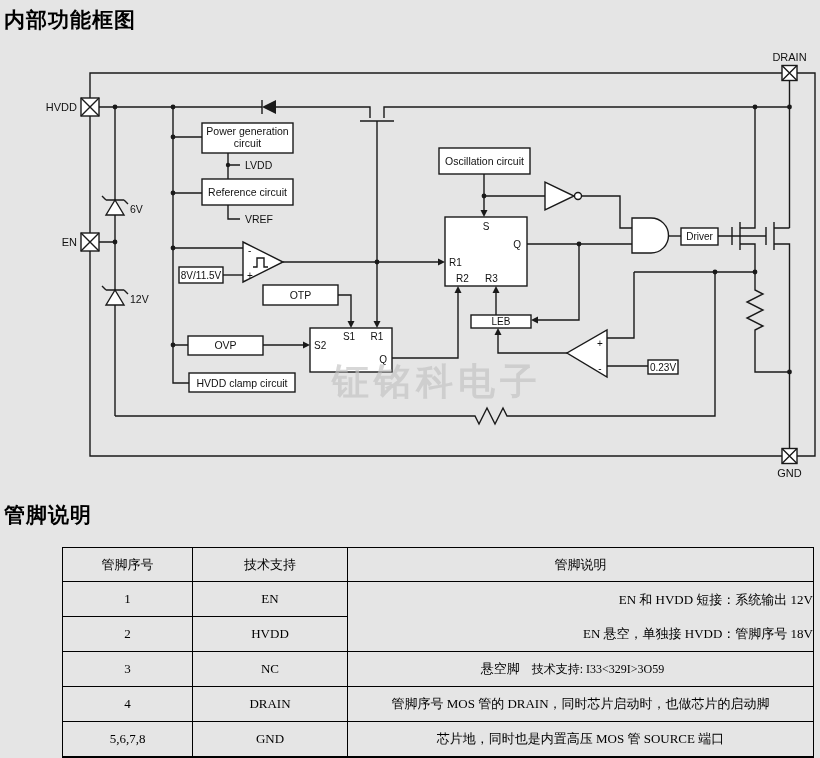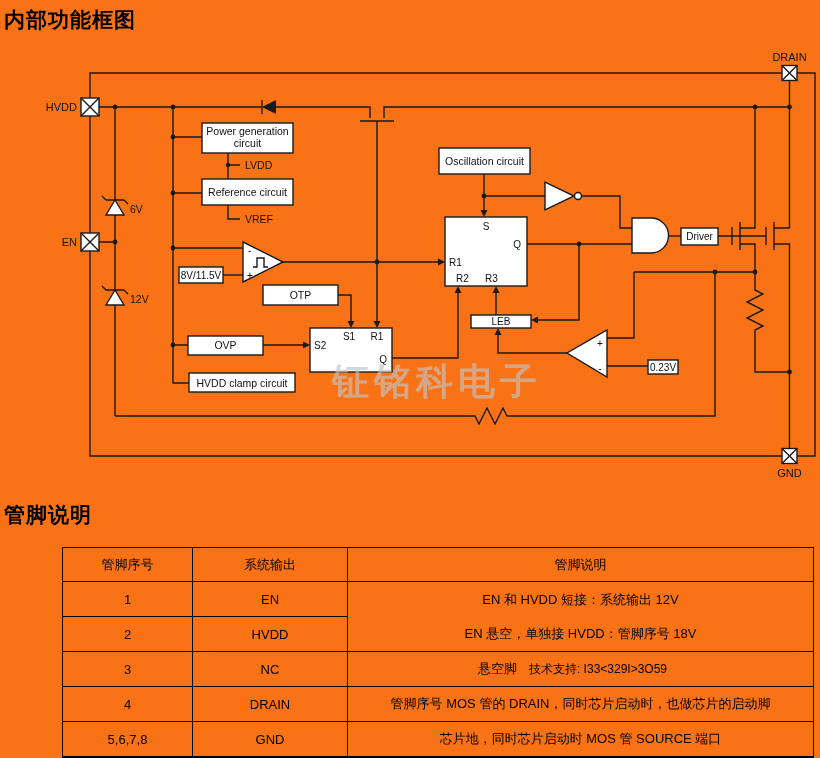--- a/index.html
+++ b/index.html
@@ -1,37 +1,37 @@
 <!DOCTYPE html>
 <html><head>
 <meta charset="utf-8">
 <style>
   html,body{margin:0;padding:0;background:#ffffff;}
   body{font-family:"Liberation Sans","DejaVu Sans",sans-serif;color:#000;}
-  .page{position:relative;width:820px;height:758px;background:#f97316;overflow:hidden;}
+  .page{position:relative;width:820px;height:758px;background:#e5e5e5;overflow:hidden;}
   .h-title{position:absolute;left:4px;font-size:21px;font-weight:bold;letter-spacing:1px;}
   #title1{top:6px;}
   #title2{top:501px;}
   .diagram-svg{position:absolute;left:0;top:0;}
   svg text{font-family:"Liberation Sans","DejaVu Sans",sans-serif;fill:#111;}
   .lbl{font-size:10.5px;}
   .sm{font-size:10px;}
   .pinlbl{font-size:11px;}
   .wm{font-size:37px;font-weight:bold;fill:#c3c3c3;opacity:0.65;letter-spacing:5px;}
   .ln{stroke:#1a1a1a;stroke-width:1.4;fill:none;}
   .bx{stroke:#1a1a1a;stroke-width:1.4;fill:#ffffff;}
   .fill{fill:#1a1a1a;stroke:none;}
   .dot{fill:#1a1a1a;stroke:none;}
   
   .pin-table{position:absolute;left:62px;top:547px;border-collapse:collapse;table-layout:fixed;width:751px;}
   .pin-table td{border:1px solid #000;font-size:13px;text-align:center;padding:0;vertical-align:middle;}
-  .pin-table{border:1.5px solid #000;border-bottom:2px solid #000;}
+  .pin-table{border:1.5px solid #000;border-bottom:2px solid #000;font-family:Liberation Serif, serif;}
   .row-h td{height:33px;}
   .row-d td{height:34px;}
-  .desc-two-line div{height:34px;line-height:34px;}
+  .desc-two-line div{height:34px;line-height:34px;text-align:right;}
   .nc-desc{text-align:left;padding-right:16px !important;}
   .nc-sub{font-size:12px;margin-left:12px;}
 </style>
 </head>
 <body>
 
 <div class="page">
 
   <div class="h-title" id="title1">内部功能框图</div>
 
@@ -244,21 +244,21 @@
 
   <table class="pin-table">
     <colgroup>
         <col style="width:130px">
         <col style="width:155px">
         <col style="width:466px">
       </colgroup>
     <tbody>
         <tr class="row-h">
       <td>管脚序号</td>
-      <td>系统输出</td>
+      <td>技术支持</td>
       <td>管脚说明</td>
     </tr>
     <tr class="row-d">
       <td>1</td>
       <td>EN</td>
       <td rowspan="2" class="desc-two-line">
         <div>EN 和 HVDD 短接：系统输出 12V</div>
         <div>EN 悬空，单独接 HVDD：管脚序号 18V</div>
       </td>
     </tr>
@@ -274,18 +274,18 @@
       </td>
     </tr>
     <tr class="row-d">
       <td>4</td>
       <td>DRAIN</td>
       <td>管脚序号 MOS 管的 DRAIN，同时芯片启动时，也做芯片的启动脚</td>
     </tr>
     <tr class="row-d">
       <td>5,6,7,8</td>
       <td>GND</td>
-      <td>芯片地，同时芯片启动时 MOS 管 SOURCE 端口</td>
+      <td>芯片地，同时也是内置高压 MOS 管 SOURCE 端口</td>
     </tr>
   </tbody>
     </table>
 
 </div>
 
 </body></html>

